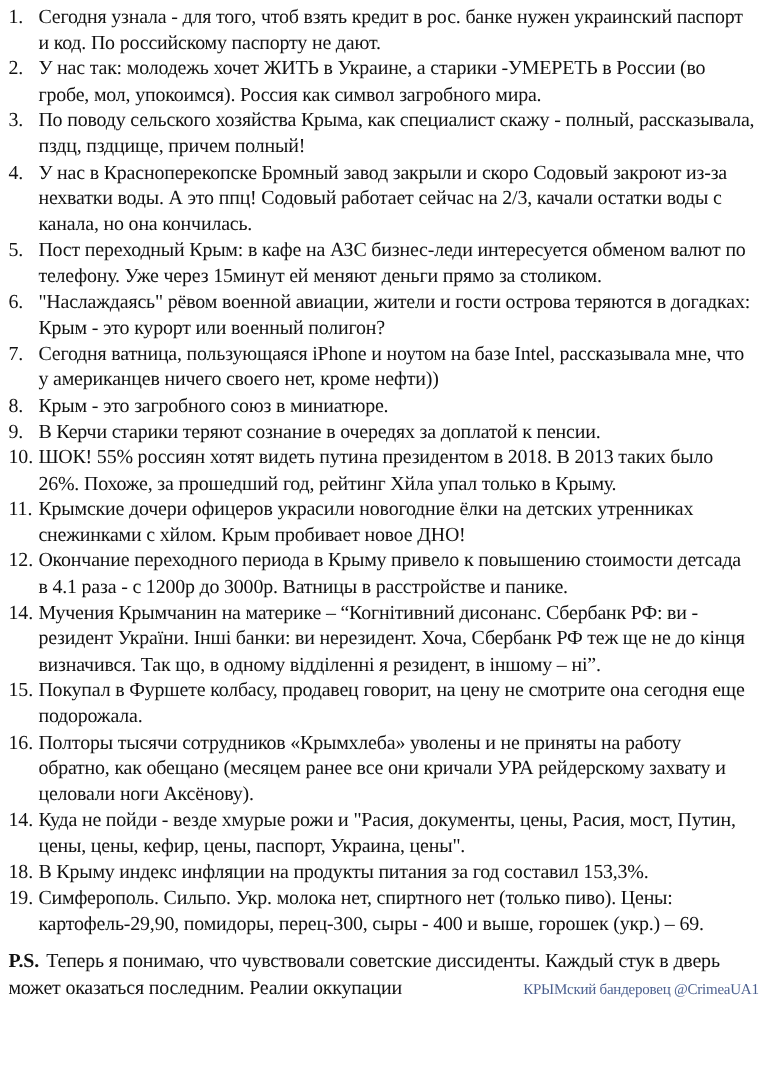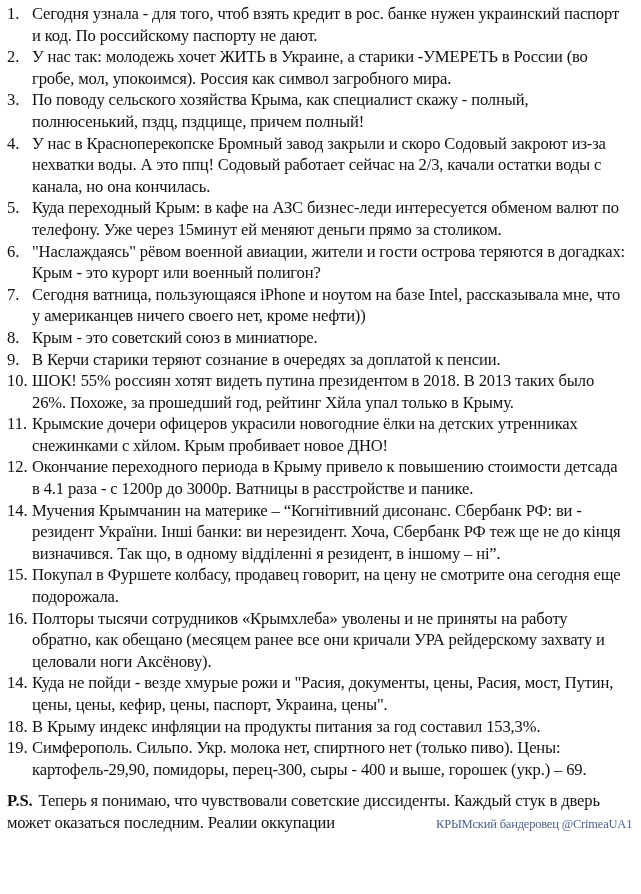--- a/index.html
+++ b/index.html
@@ -79,41 +79,41 @@
     <li class="item">
       <span class="num">1.</span>
       <span class="txt">Сегодня узнала - для того, чтоб взять кредит в рос. банке нужен украинский паспорт и код. По российскому паспорту не дают.</span>
     </li>
     <li class="item">
       <span class="num">2.</span>
       <span class="txt">У нас так: молодежь хочет ЖИТЬ в Украине, а старики -УМЕРЕТЬ в России (во гробе, мол, упокоимся). Россия как символ загробного мира.</span>
     </li>
     <li class="item">
       <span class="num">3.</span>
-      <span class="txt">По поводу сельского хозяйства Крыма, как специалист скажу - полный, полнюсенький, пздц, пздцище, причем полный!</span>
+      <span class="txt">По поводу сельского хозяйства Крыма, как специалист скажу - полный, рассказывала, пздц, пздцище, причем полный!</span>
     </li>
     <li class="item">
       <span class="num">4.</span>
       <span class="txt">У нас в Красноперекопске Бромный завод закрыли и скоро Содовый закроют из-за нехватки воды. А это ппц! Содовый работает сейчас на 2/3, качали остатки воды с канала, но она кончилась.</span>
     </li>
     <li class="item">
       <span class="num">5.</span>
-      <span class="txt">Куда переходный Крым: в кафе на АЗС бизнес-леди интересуется обменом валют по телефону. Уже через 15минут ей меняют деньги прямо за столиком.</span>
+      <span class="txt">Пост переходный Крым: в кафе на АЗС бизнес-леди интересуется обменом валют по телефону. Уже через 15минут ей меняют деньги прямо за столиком.</span>
     </li>
     <li class="item">
       <span class="num">6.</span>
       <span class="txt">"Наслаждаясь" рёвом военной авиации, жители и гости острова теряются в догадках: Крым - это курорт или военный полигон?</span>
     </li>
     <li class="item">
       <span class="num">7.</span>
       <span class="txt">Сегодня ватница, пользующаяся iPhone и ноутом на базе Intel, рассказывала мне, что у американцев ничего своего нет, кроме нефти))</span>
     </li>
     <li class="item">
       <span class="num">8.</span>
-      <span class="txt">Крым - это советский союз в миниатюре.</span>
+      <span class="txt">Крым - это загробного союз в миниатюре.</span>
     </li>
     <li class="item">
       <span class="num">9.</span>
       <span class="txt">В Керчи старики теряют сознание в очередях за доплатой к пенсии.</span>
     </li>
     <li class="item">
       <span class="num wide">10.</span>
       <span class="txt">ШОК! 55% россиян хотят видеть путина президентом в 2018. В 2013 таких было 26%. Похоже, за прошедший год, рейтинг Хйла упал только в Крыму.</span>
     </li>
     <li class="item">

